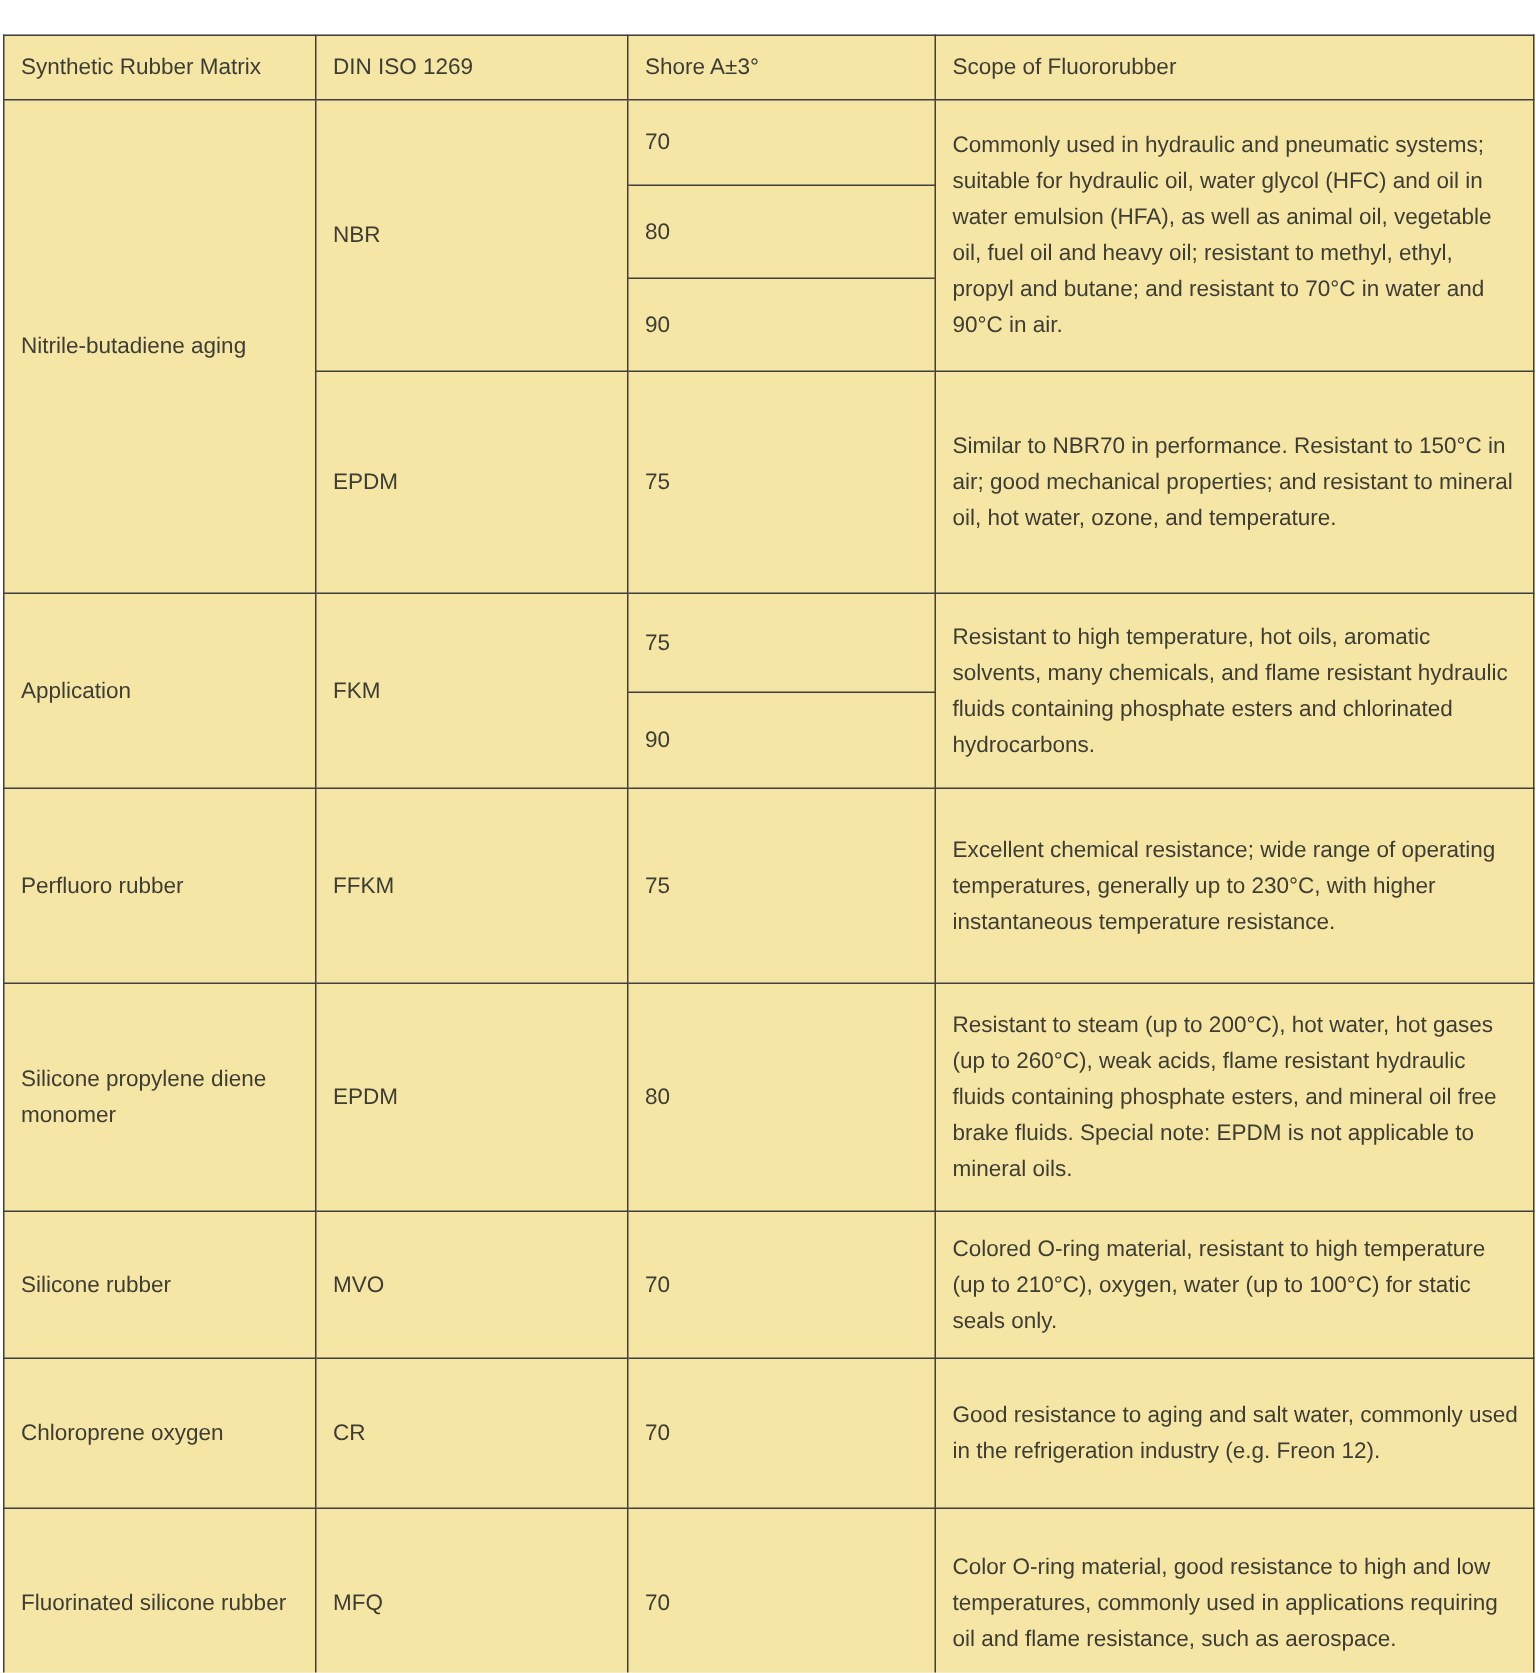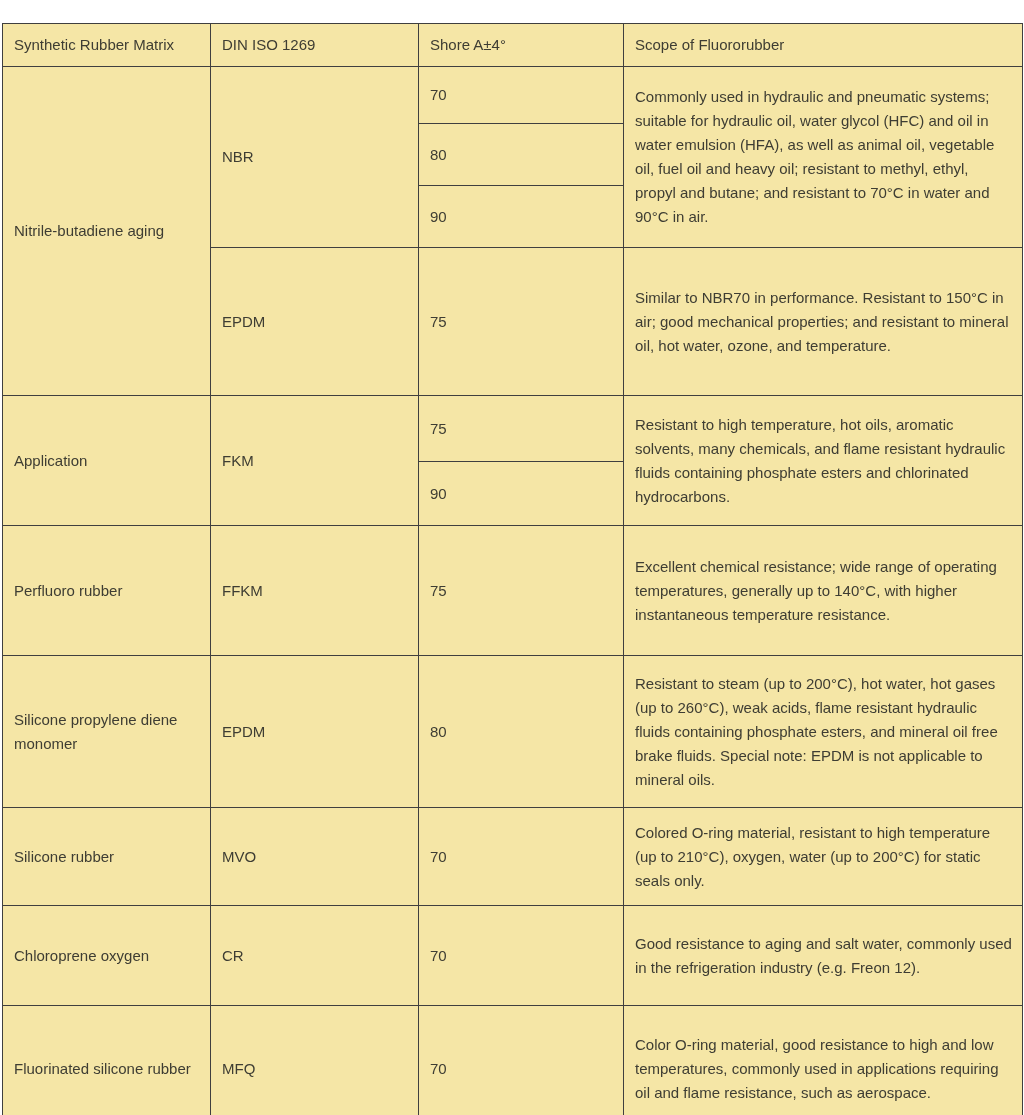--- a/index.html
+++ b/index.html
@@ -63,21 +63,21 @@
       <col class="c1">
         <col class="c2">
         <col class="c3">
         <col class="c4">
     </colgroup>
 
     <tbody>
         <tr style="height:43px">
       <th>Synthetic Rubber Matrix</th>
       <th>DIN ISO 1269</th>
-      <th>Shore A±4°</th>
+      <th>Shore A±3°</th>
       <th>Scope of Fluororubber</th>
     </tr>
 
     <tr style="height:57px">
       <td class="matrix" rowspan="4">Nitrile-butadiene aging</td>
       <td class="din" rowspan="3">NBR</td>
       <td class="shore">70</td>
       <td class="scope" rowspan="3">Commonly used in hydraulic and pneumatic systems; suitable for hydraulic oil, water glycol (HFC) and oil in water emulsion (HFA), as well as animal oil, vegetable oil, fuel oil and heavy oil; resistant to methyl, ethyl, propyl and butane; and resistant to 70°C in water and 90°C in air.</td>
     </tr>
     <tr style="height:62px">
@@ -100,35 +100,35 @@
       <td class="scope" rowspan="2">Resistant to high temperature, hot oils, aromatic solvents, many chemicals, and flame resistant hydraulic fluids containing phosphate esters and chlorinated hydrocarbons.</td>
     </tr>
     <tr style="height:64px">
       <td class="shore">90</td>
     </tr>
 
     <tr style="height:130px">
       <td class="matrix">Perfluoro rubber</td>
       <td class="din">FFKM</td>
       <td class="shore">75</td>
-      <td class="scope">Excellent chemical resistance; wide range of operating temperatures, generally up to 140°C, with higher instantaneous temperature resistance.</td>
+      <td class="scope">Excellent chemical resistance; wide range of operating temperatures, generally up to 230°C, with higher instantaneous temperature resistance.</td>
     </tr>
 
     <tr style="height:152px">
       <td class="matrix">Silicone propylene diene monomer</td>
       <td class="din">EPDM</td>
       <td class="shore">80</td>
       <td class="scope">Resistant to steam (up to 200°C), hot water, hot gases (up to 260°C), weak acids, flame resistant hydraulic fluids containing phosphate esters, and mineral oil free brake fluids. Special note: EPDM is not applicable to mineral oils.</td>
     </tr>
 
     <tr style="height:98px">
       <td class="matrix">Silicone rubber</td>
       <td class="din">MVO</td>
       <td class="shore">70</td>
-      <td class="scope">Colored O-ring material, resistant to high temperature (up to 210°C), oxygen, water (up to 200°C) for static seals only.</td>
+      <td class="scope">Colored O-ring material, resistant to high temperature (up to 210°C), oxygen, water (up to 100°C) for static seals only.</td>
     </tr>
 
     <tr style="height:100px">
       <td class="matrix">Chloroprene oxygen</td>
       <td class="din">CR</td>
       <td class="shore">70</td>
       <td class="scope">Good resistance to aging and salt water, commonly used in the refrigeration industry (e.g. Freon 12).</td>
     </tr>
 
     <tr style="height:126px">

